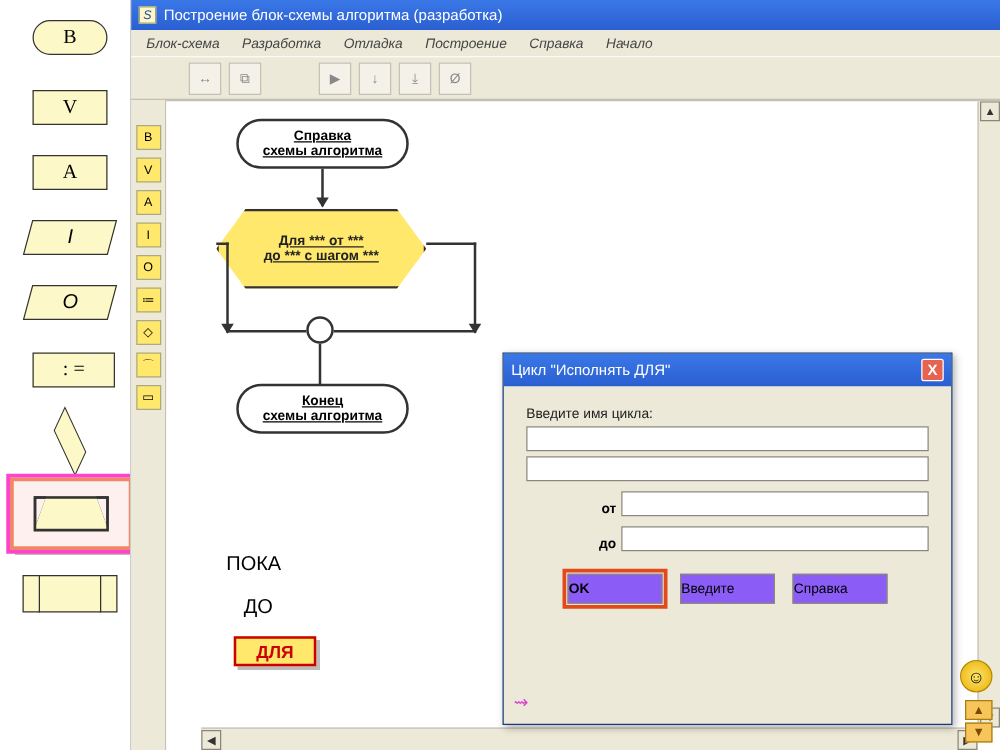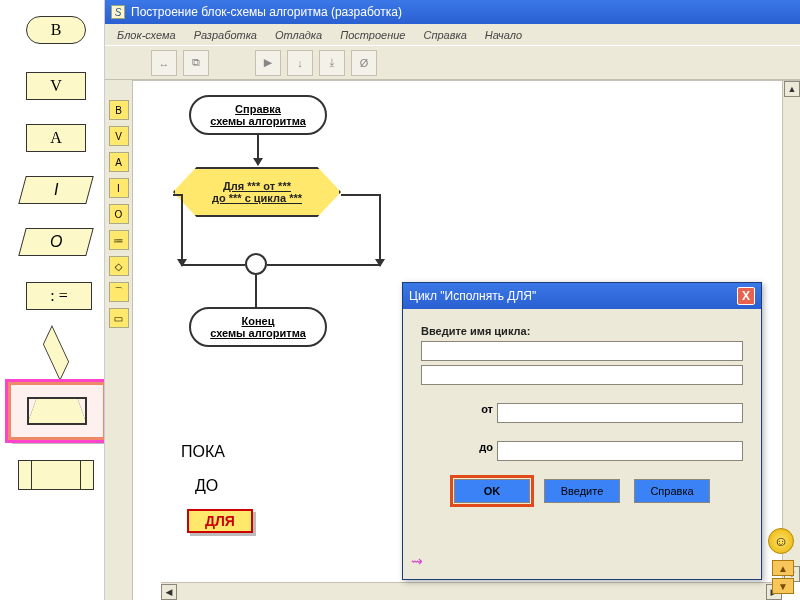--- a/index.html
+++ b/index.html
@@ -111,21 +111,21 @@
     border-top: 1px solid #c4c0b4;
   }
   
   .node-term {
     position: absolute; left: 56px; width: 138px; height: 40px;
     background: #fff; border: 2px solid #333; border-radius: 20px;
     display:flex; flex-direction:column; align-items:center; justify-content:center;
     font-size: 11px; font-weight: bold; text-decoration: underline;
   }
   .node-hex {
-    position: absolute; left: 40px; top: 86px; width: 168px; height: 50px;
+    position: absolute; left: 40px; top: 86px; width: 168px; height: 64px;
   }
   .hex-body {
     position:absolute; inset:0;
     background:#ffe86b;
     clip-path: polygon(14% 0, 86% 0, 100% 50%, 86% 100%, 14% 100%, 0 50%);
     border: 2px solid #333;
   }
   .hex-txt {
     position:absolute; inset:0; display:flex; flex-direction:column; align-items:center; justify-content:center;
     font-size:11px; font-weight:bold; color:#222; text-decoration:underline;
@@ -162,31 +162,31 @@
     height:26px; background:linear-gradient(#3b78e7,#2a5fd1);
     color:#fff; display:flex; align-items:center; padding:0 6px; font-size:12px;
     justify-content:space-between;
   }
   .dlg-close {
     width:18px; height:18px; background:#e76350; border:1px solid #fff;
     color:#fff; display:flex;align-items:center;justify-content:center;
     font-size:12px; font-weight:bold; border-radius:2px;
   }
   .dlg-body { flex:1; padding:14px 18px 8px 18px; display:flex; flex-direction:column; gap:4px; }
-  .dlg-label { font-size:11px; font-weight:bold; color:#222; margin-top:2px;}
+  .dlg-label { font-size:11px; font-weight:normal; color:#222; margin-top:2px;}
   .dlg-input {
     height:20px; border:1px solid #8a867a; background:#fff;
   }
-  .row { display:flex; align-items:flex-start; gap:4px; margin-top:14px;}
+  .row { display:flex; align-items:flex-end; gap:4px; margin-top:4px;}
   .row .rlab { width:72px; text-align:right; font-size:11px; font-weight:bold; }
   .row .dlg-input { flex:1; }
   .dlg-btns { display:flex; gap:14px; justify-content:center; margin-top:14px; align-items:center;}
   .dbtn {
-    min-width:76px; height:24px; background:#3b82f6; border:1px solid #8a867a;
-    display:flex;align-items:center;justify-content:center; font-size:11px;
+    min-width:76px; height:24px; background:#8b5cf6; border:1px solid #8a867a;
+    display:flex;align-items:center;font-size:11px;
   }
   .dbtn.ok { outline:3px solid #e24a1a; outline-offset:1px; font-weight:bold;}
   .dlg-arrow {
     position:absolute; left:8px; bottom:10px; font-size:14px; color:#d946cf;
   }
 
   
   .hscroll {
     position:absolute; left:28px; right:18px; bottom:0; height:18px;
     background:#ece9d8; border-top:1px solid #c4c0b4;
@@ -314,21 +314,21 @@
       <div class="node-term" style="top:14px">
         <div>Справка</div>
         <div>схемы алгоритма</div>
       </div>
       <div class="arrow-v" style="left:124px; top:54px; height:30px"></div>
 
       <div class="node-hex">
         <div class="hex-body"></div>
         <div class="hex-txt">
           <div>Для *** от ***</div>
-          <div>до *** с цикла ***</div>
+          <div>до *** с шагом ***</div>
         </div>
       </div>
 
       <div class="arrow-h" style="left:208px; top:113px; width:40px"></div>
       <div class="arrow-v" style="left:246px; top:113px; height:72px"></div>
       <div class="arrow-h" style="left:134px; top:183px; width:114px"></div>
 
       <div class="circ" style="left:112px; top:172px"></div>
 
       <div class="arrow-v" style="left:48px; top:113px; height:72px"></div>

